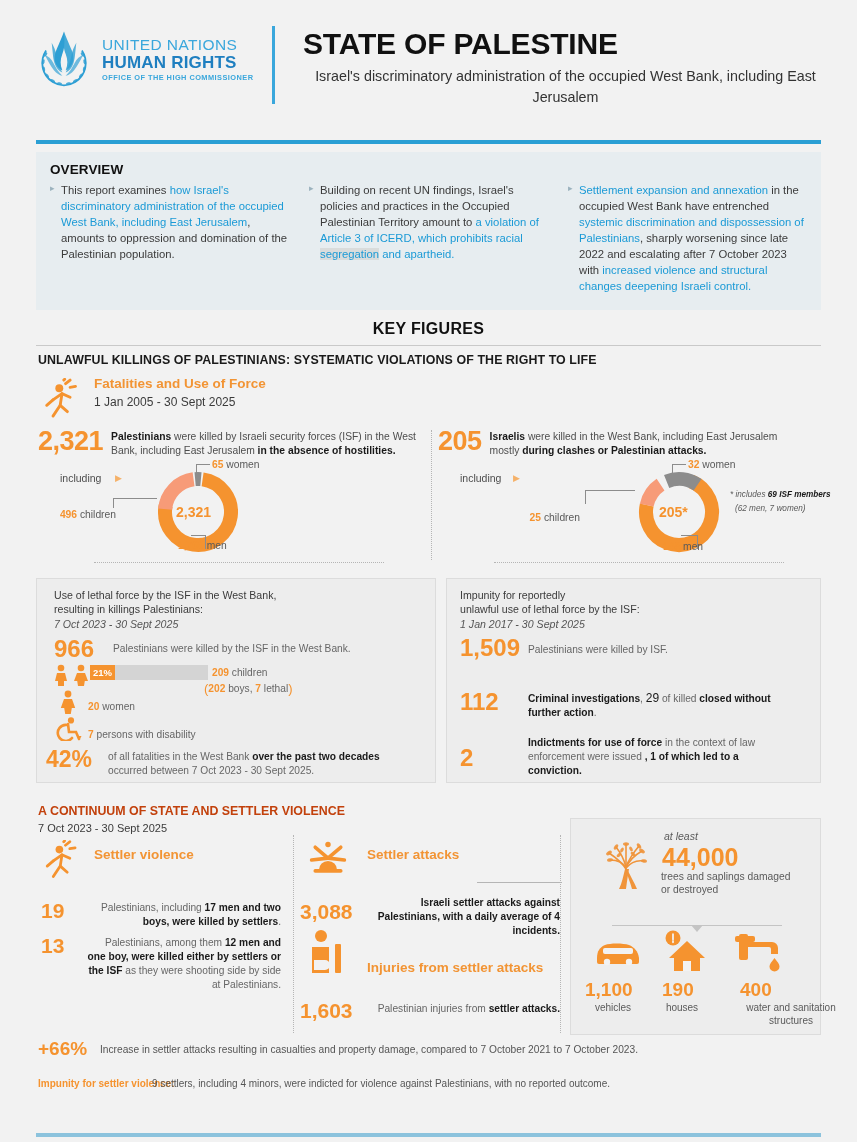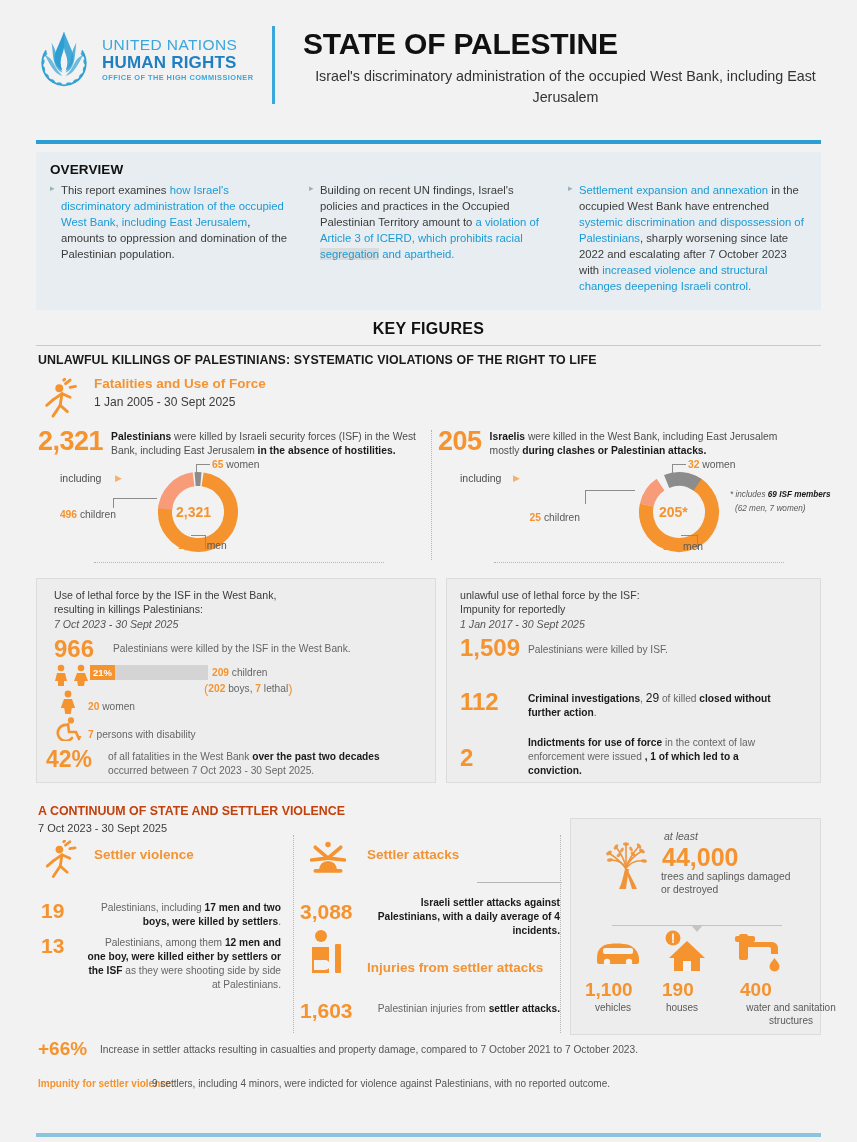--- a/index.html
+++ b/index.html
@@ -326,22 +326,22 @@
     <b style="color:#f5932f;">7</b><span> persons with disability</span>
   </div>
 
   <div class="lf-num" style="left:46px; top:748px; font-size:23px;">42%</div>
   <div class="lf-txt" style="left:108px; top:750px; width:280px;">
     <span>of all fatalities in the West Bank </span><b>over the past two decades</b><span> occurred between 7 Oct 2023 - 30 Sept 2025.</span>
   </div>
 
   <div class="box box-r"></div>
   <div class="box-hd" style="position:absolute; left:460px; top:588px; width:340px;">
+    <div>Impunity for reportedly</div>
     <div>unlawful use of lethal force by the ISF:</div>
-    <div>Impunity for reportedly</div>
     <div class="it">1 Jan 2017  - 30 Sept 2025</div>
   </div>
   <div class="lf-num" style="left:460px; top:636px;">1,509</div>
   <div class="lf-txt" style="left:528px; top:643px;">Palestinians were killed by ISF.</div>
 
   <div class="lf-num" style="left:460px; top:690px;">112</div>
   <div class="lf-txt" style="left:528px; top:690px; width:265px;">
     <b>Criminal investigations</b><span>,  </span><span style="font-size:12px;color:#1a1a1a;">29</span><span> of killed </span><b>closed without further action</b><span>.</span>
   </div>
 

